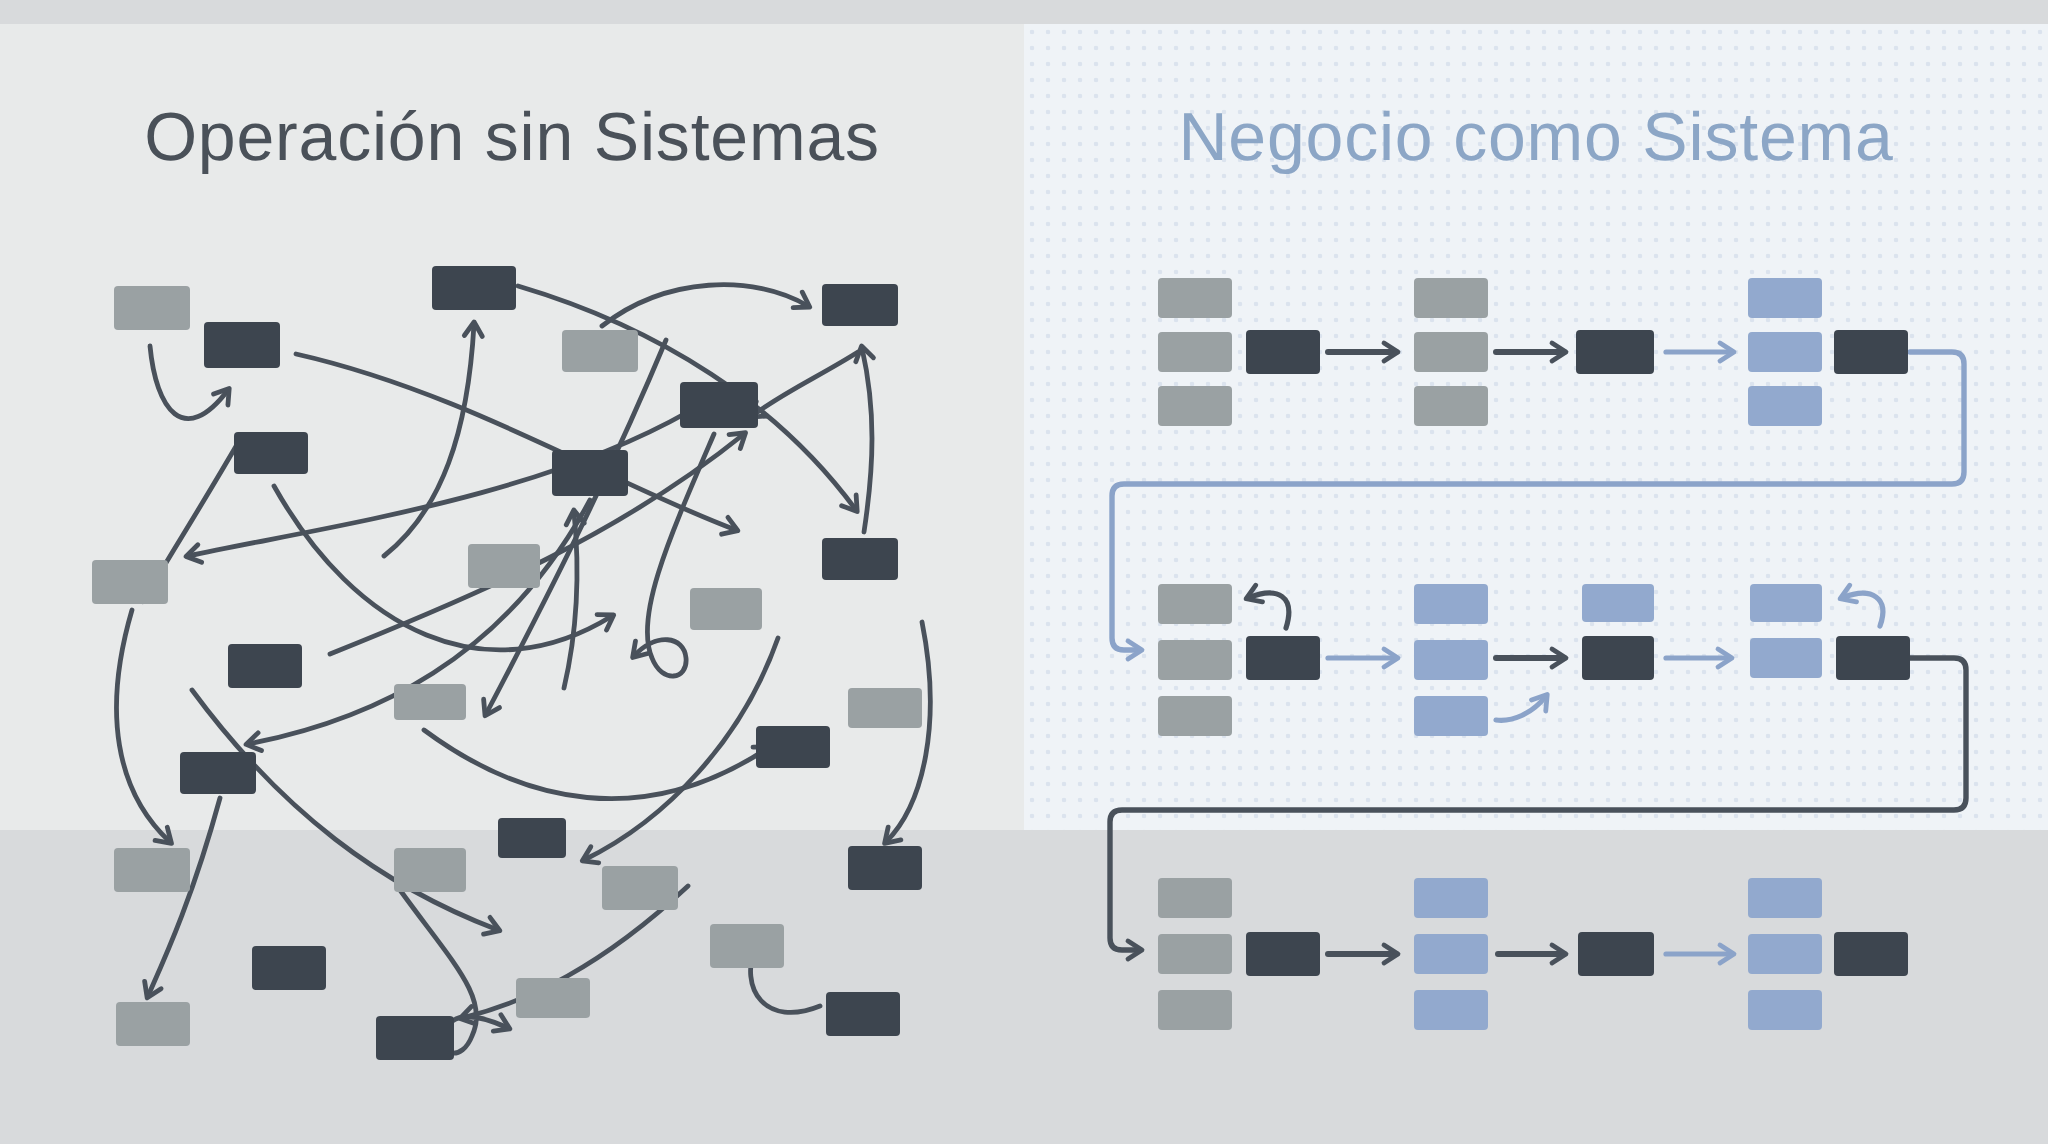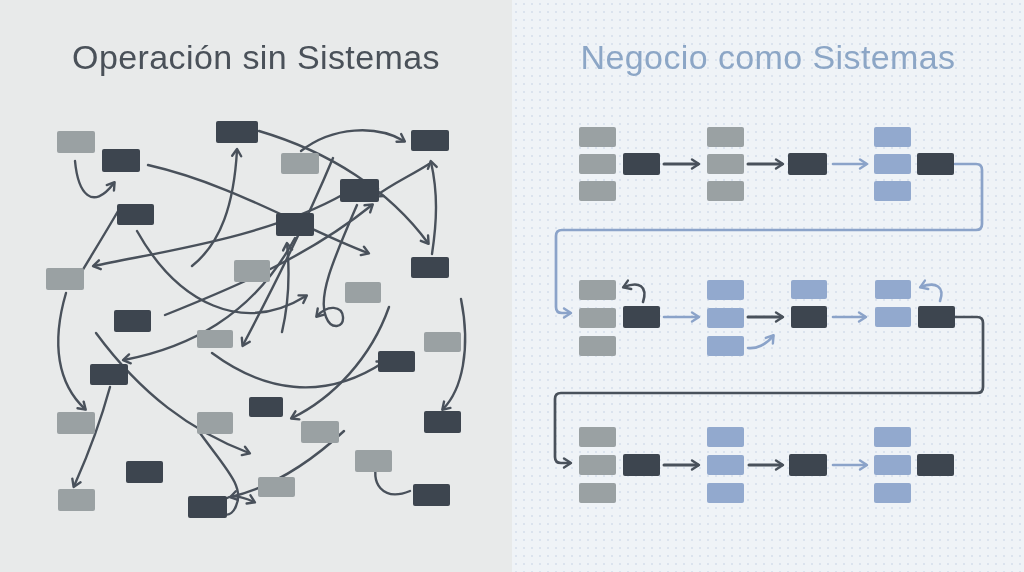--- a/index.html
+++ b/index.html
@@ -1,20 +1,20 @@
 <!DOCTYPE html>
 <html><head>
 <meta charset="utf-8">
 <style>
   html,body{margin:0;padding:0;background:#d8dadc;}
   .stage{
     position:relative;width:1024px;height:572px;overflow:hidden;
     font-family:"Liberation Sans",sans-serif;
   }
-  .panel{position:absolute;top:0;height:572px;width:512px;}
+  .panel{position:absolute;top:12px;height:403px;width:512px;}
   .panel-left{left:0;}
   .panel-right{left:512px;
     background-image:radial-gradient(rgba(140,165,200,0.20) 1px, transparent 1.3px);
     background-size:8px 8px;
   }
   .panel-title{
     position:absolute;top:38px;left:0;width:100%;margin:0;
     text-align:center;font-size:34px;font-weight:500;letter-spacing:0.4px;
     white-space:nowrap;
   }
@@ -80,21 +80,21 @@
         <rect x="424" y="411" width="37" height="22" rx="2" fill="#3d454f"></rect>
         <rect x="126" y="461" width="37" height="22" rx="2" fill="#3d454f"></rect>
         <rect x="58" y="489" width="37" height="22" rx="2" fill="#9aa1a3"></rect>
         <rect x="188" y="496" width="39" height="22" rx="2" fill="#3d454f"></rect>
         <rect x="258" y="477" width="37" height="20" rx="2" fill="#9aa1a3"></rect>
         <rect x="355" y="450" width="37" height="22" rx="2" fill="#9aa1a3"></rect>
         <rect x="413" y="484" width="37" height="22" rx="2" fill="#3d454f"></rect>
       </svg>
   </section>
   <section class="panel panel-right" style="background-color: rgb(239, 243, 247);">
-    <h1 class="panel-title" style="color: rgb(140, 166, 198);">Negocio como Sistemas</h1>
+    <h1 class="panel-title" style="color: rgb(140, 166, 198);">Negocio como Sistema</h1>
     <svg class="diagram" id="system-svg" viewBox="0 0 512 572">
         <defs>
           <marker id="ah-d" markerUnits="userSpaceOnUse" markerWidth="14" markerHeight="14" viewBox="0 0 14 14" refX="9" refY="7" orient="auto">
             <path d="M3,2.5 L10,7 L3,11.5" fill="none" stroke="#49515b" stroke-width="2.4" stroke-linecap="round" stroke-linejoin="round"></path>
           </marker>
           <marker id="ah-b" markerUnits="userSpaceOnUse" markerWidth="14" markerHeight="14" viewBox="0 0 14 14" refX="9" refY="7" orient="auto">
             <path d="M3,2.5 L10,7 L3,11.5" fill="none" stroke="#8ba3c9" stroke-width="2.4" stroke-linecap="round" stroke-linejoin="round"></path>
           </marker>
         </defs>
         <path d="M443,164 L464,164 Q470,164 470,170 L470,224 Q470,230 464,230 L50,230 Q44,230 44,236 L44,307 Q44,313 50,313 L58,313" fill="none" stroke="#8ba3c9" stroke-width="2.7" stroke-linecap="round" stroke-linejoin="round" marker-end="url(#ah-b)"></path>

